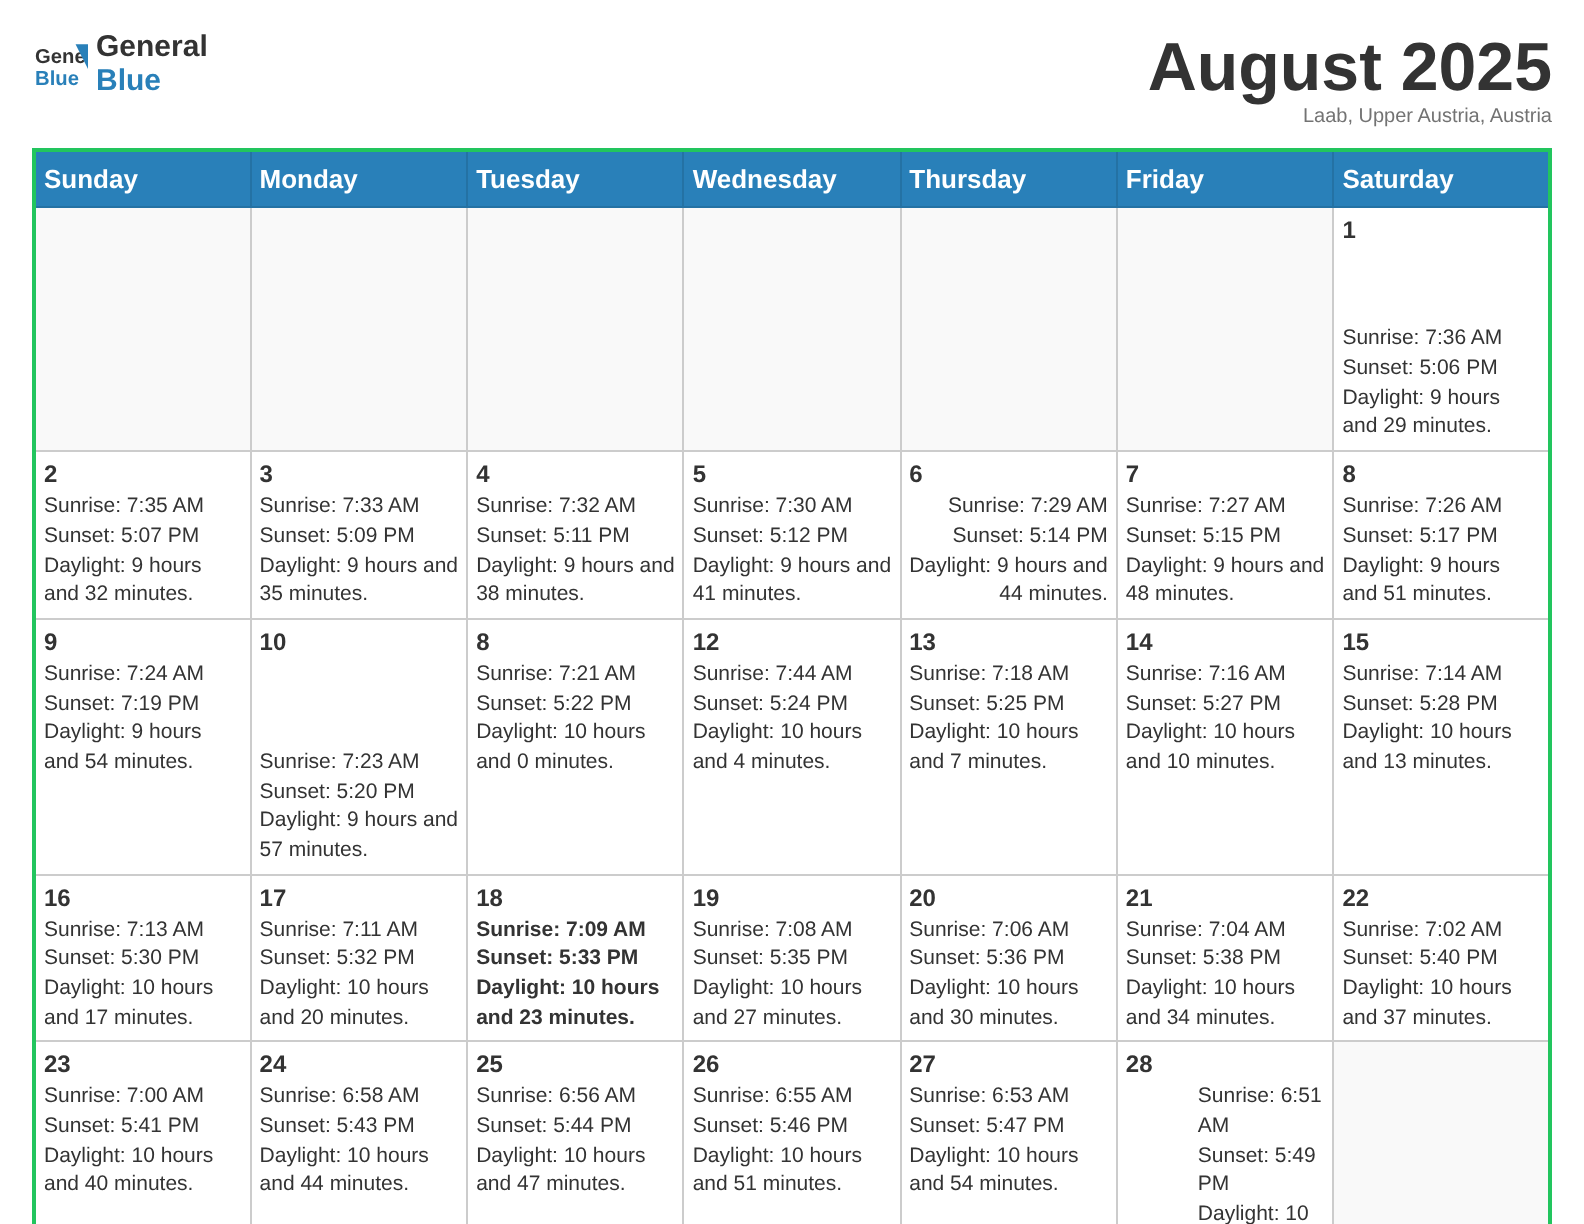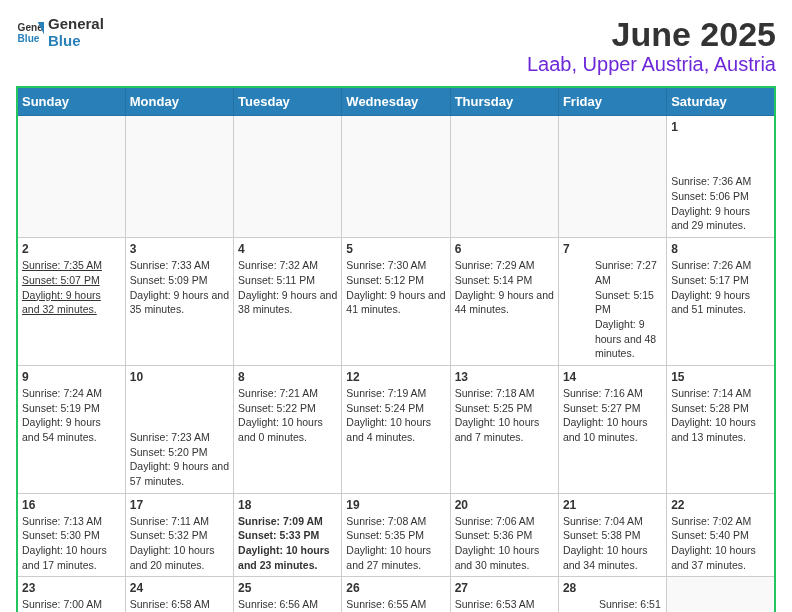--- a/index.html
+++ b/index.html
@@ -31,22 +31,22 @@
     .title-block {
       text-align: right;
     }
     .month-year {
       font-size: 34px;
       font-weight: bold;
       color: #333;
       line-height: 1.1;
     }
     .location {
-      font-size: 20px;
-      color: #6d28d9;
+      font-size: 10px;
+      color: #737373;
     }
     .calendar {
       width: 100%;
       border-collapse: collapse;
       border: 2px solid #22c55e;
     }
     .calendar th {
       background-color: #2980b9;
       color: #fff;
       font-size: 13px;
@@ -91,21 +91,21 @@
         <text x="2" y="16" font-size="13" font-weight="bold" fill="#333" font-family="Arial">General</text>
         <text x="2" y="30" font-size="13" font-weight="bold" fill="#2980b9" font-family="Arial">Blue</text>
         <polygon points="28,4 36,4 36,20" fill="#2980b9"></polygon>
       </svg>
       <div>
         <div style="font-size:15px;font-weight:bold;color:#333;line-height:1.1;">General</div>
         <div style="font-size:15px;font-weight:bold;color:#2980b9;line-height:1.1;">Blue</div>
       </div>
     </div>
     <div class="title-block">
-      <div class="month-year">June 2025</div>
+      <div class="month-year">August 2025</div>
       <div class="location">Laab, Upper Austria, Austria</div>
     </div>
   </div>
 
   <table class="calendar">
     <thead>
       <tr>
       <th>Sunday</th>
           <th>Monday</th>
           <th>Tuesday</th>
@@ -126,21 +126,21 @@
           <td>
             <span class="day-number">1</span>
             <div class="day-info" style="white-space: pre-line; margin-top: 40px;">Sunrise: 7:36 AM
 Sunset: 5:06 PM
 Daylight: 9 hours and 29 minutes.</div>
           </td>
         </tr>
         <tr>
           <td>
             <span class="day-number">2</span>
-            <div class="day-info" style="white-space: pre-line; text-decoration: underline;">Sunrise: 7:35 AM
+            <div class="day-info" style="white-space: pre-line;">Sunrise: 7:35 AM
 Sunset: 5:07 PM
 Daylight: 9 hours and 32 minutes.</div>
           </td>
           <td>
             <span class="day-number">3</span>
             <div class="day-info" style="white-space: pre-line;">Sunrise: 7:33 AM
 Sunset: 5:09 PM
 Daylight: 9 hours and 35 minutes.</div>
           </td>
           <td>
@@ -150,59 +150,59 @@
 Daylight: 9 hours and 38 minutes.</div>
           </td>
           <td>
             <span class="day-number">5</span>
             <div class="day-info" style="white-space: pre-line;">Sunrise: 7:30 AM
 Sunset: 5:12 PM
 Daylight: 9 hours and 41 minutes.</div>
           </td>
           <td>
             <span class="day-number">6</span>
-            <div class="day-info" style="white-space: pre-line;">Sunrise: 7:29 AM
+            <div class="day-info" style="white-space: pre-line; text-align: right;">Sunrise: 7:29 AM
 Sunset: 5:14 PM
 Daylight: 9 hours and 44 minutes.</div>
           </td>
           <td>
             <span class="day-number">7</span>
-            <div class="day-info" style="white-space: pre-line; margin-left: 32px;">Sunrise: 7:27 AM
+            <div class="day-info" style="white-space: pre-line;">Sunrise: 7:27 AM
 Sunset: 5:15 PM
 Daylight: 9 hours and 48 minutes.</div>
           </td>
           <td>
             <span class="day-number">8</span>
             <div class="day-info" style="white-space: pre-line;">Sunrise: 7:26 AM
 Sunset: 5:17 PM
 Daylight: 9 hours and 51 minutes.</div>
           </td>
         </tr>
         <tr>
           <td>
             <span class="day-number">9</span>
             <div class="day-info" style="white-space: pre-line;">Sunrise: 7:24 AM
-Sunset: 5:19 PM
+Sunset: 7:19 PM
 Daylight: 9 hours and 54 minutes.</div>
           </td>
           <td>
             <span class="day-number">10</span>
             <div class="day-info" style="white-space: pre-line; margin-top: 46px;">Sunrise: 7:23 AM
 Sunset: 5:20 PM
 Daylight: 9 hours and 57 minutes.</div>
           </td>
           <td>
             <span class="day-number">8</span>
             <div class="day-info" style="white-space: pre-line;">Sunrise: 7:21 AM
 Sunset: 5:22 PM
 Daylight: 10 hours and 0 minutes.</div>
           </td>
           <td>
             <span class="day-number">12</span>
-            <div class="day-info" style="white-space: pre-line;">Sunrise: 7:19 AM
+            <div class="day-info" style="white-space: pre-line;">Sunrise: 7:44 AM
 Sunset: 5:24 PM
 Daylight: 10 hours and 4 minutes.</div>
           </td>
           <td>
             <span class="day-number">13</span>
             <div class="day-info" style="white-space: pre-line;">Sunrise: 7:18 AM
 Sunset: 5:25 PM
 Daylight: 10 hours and 7 minutes.</div>
           </td>
           <td>

